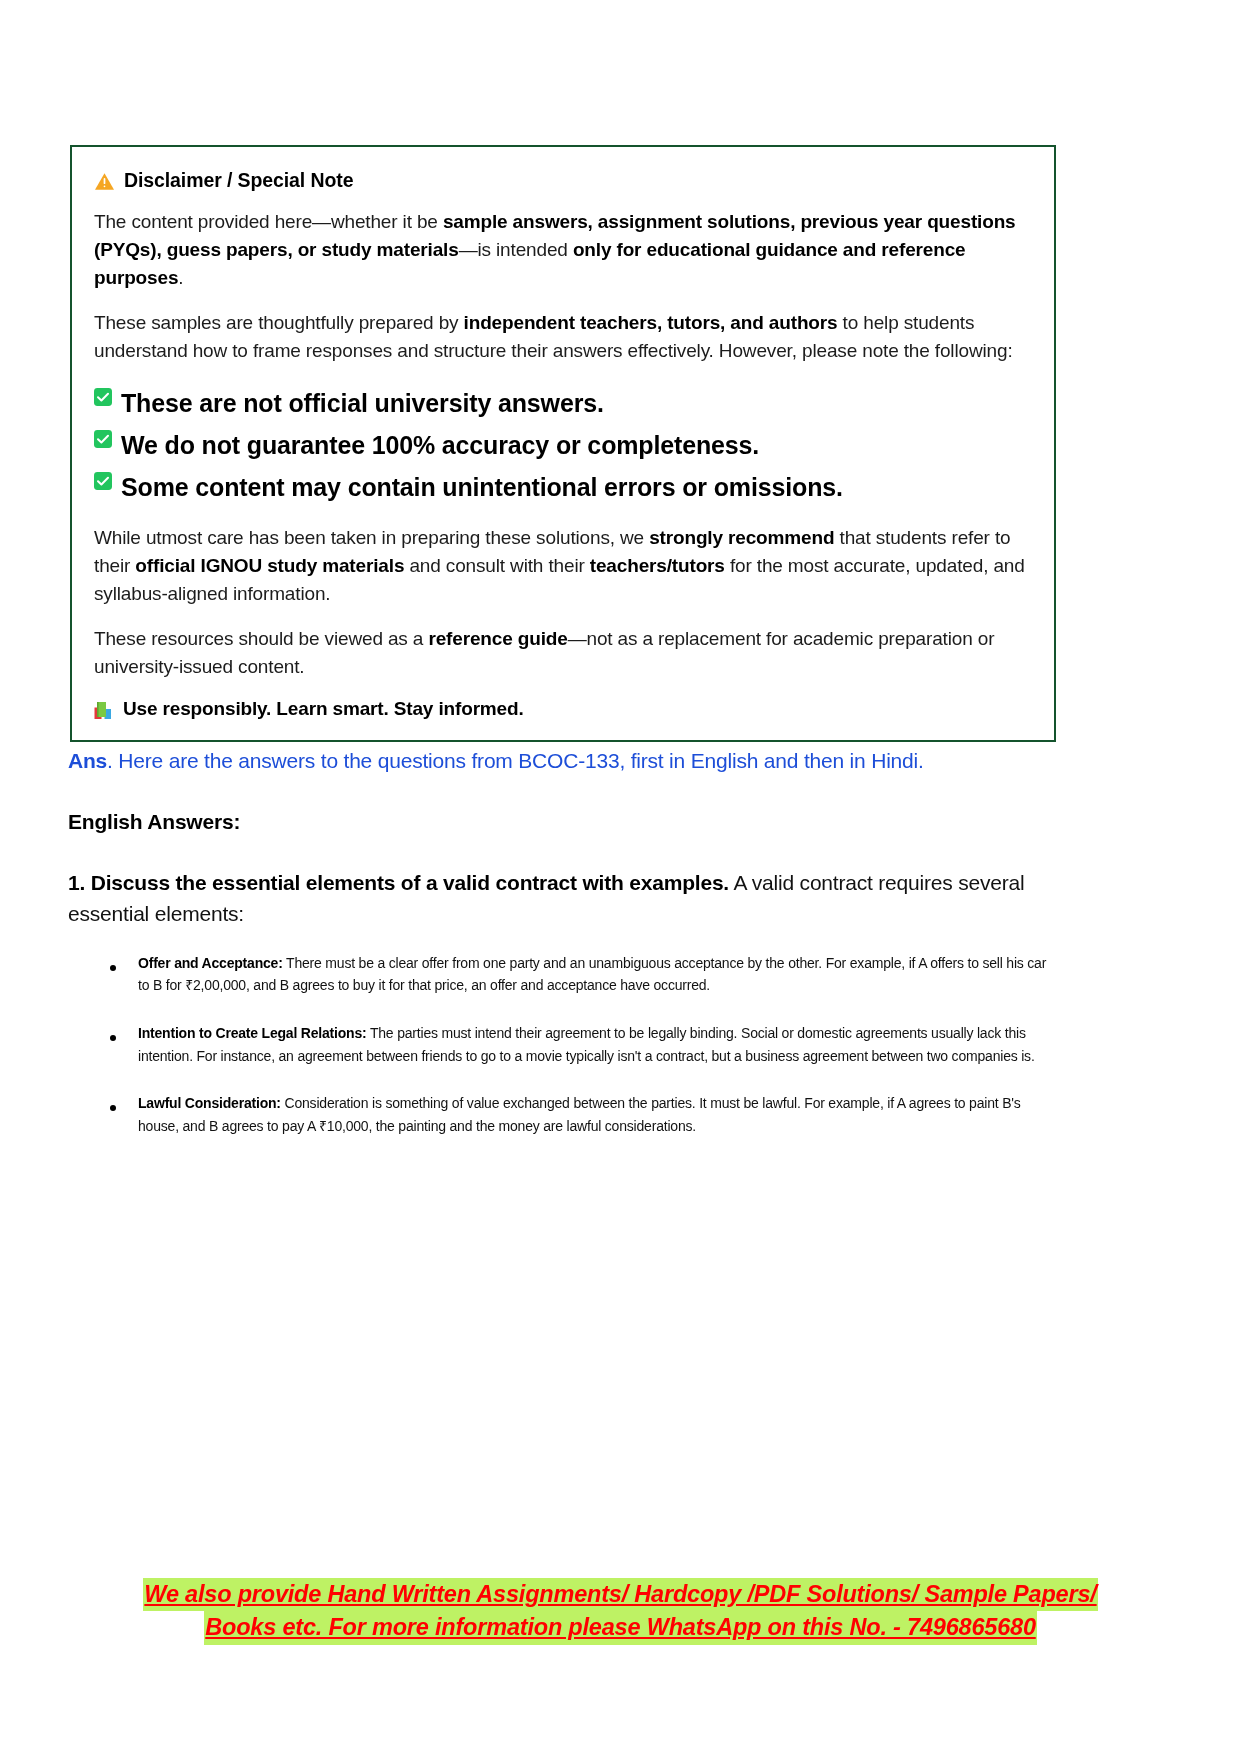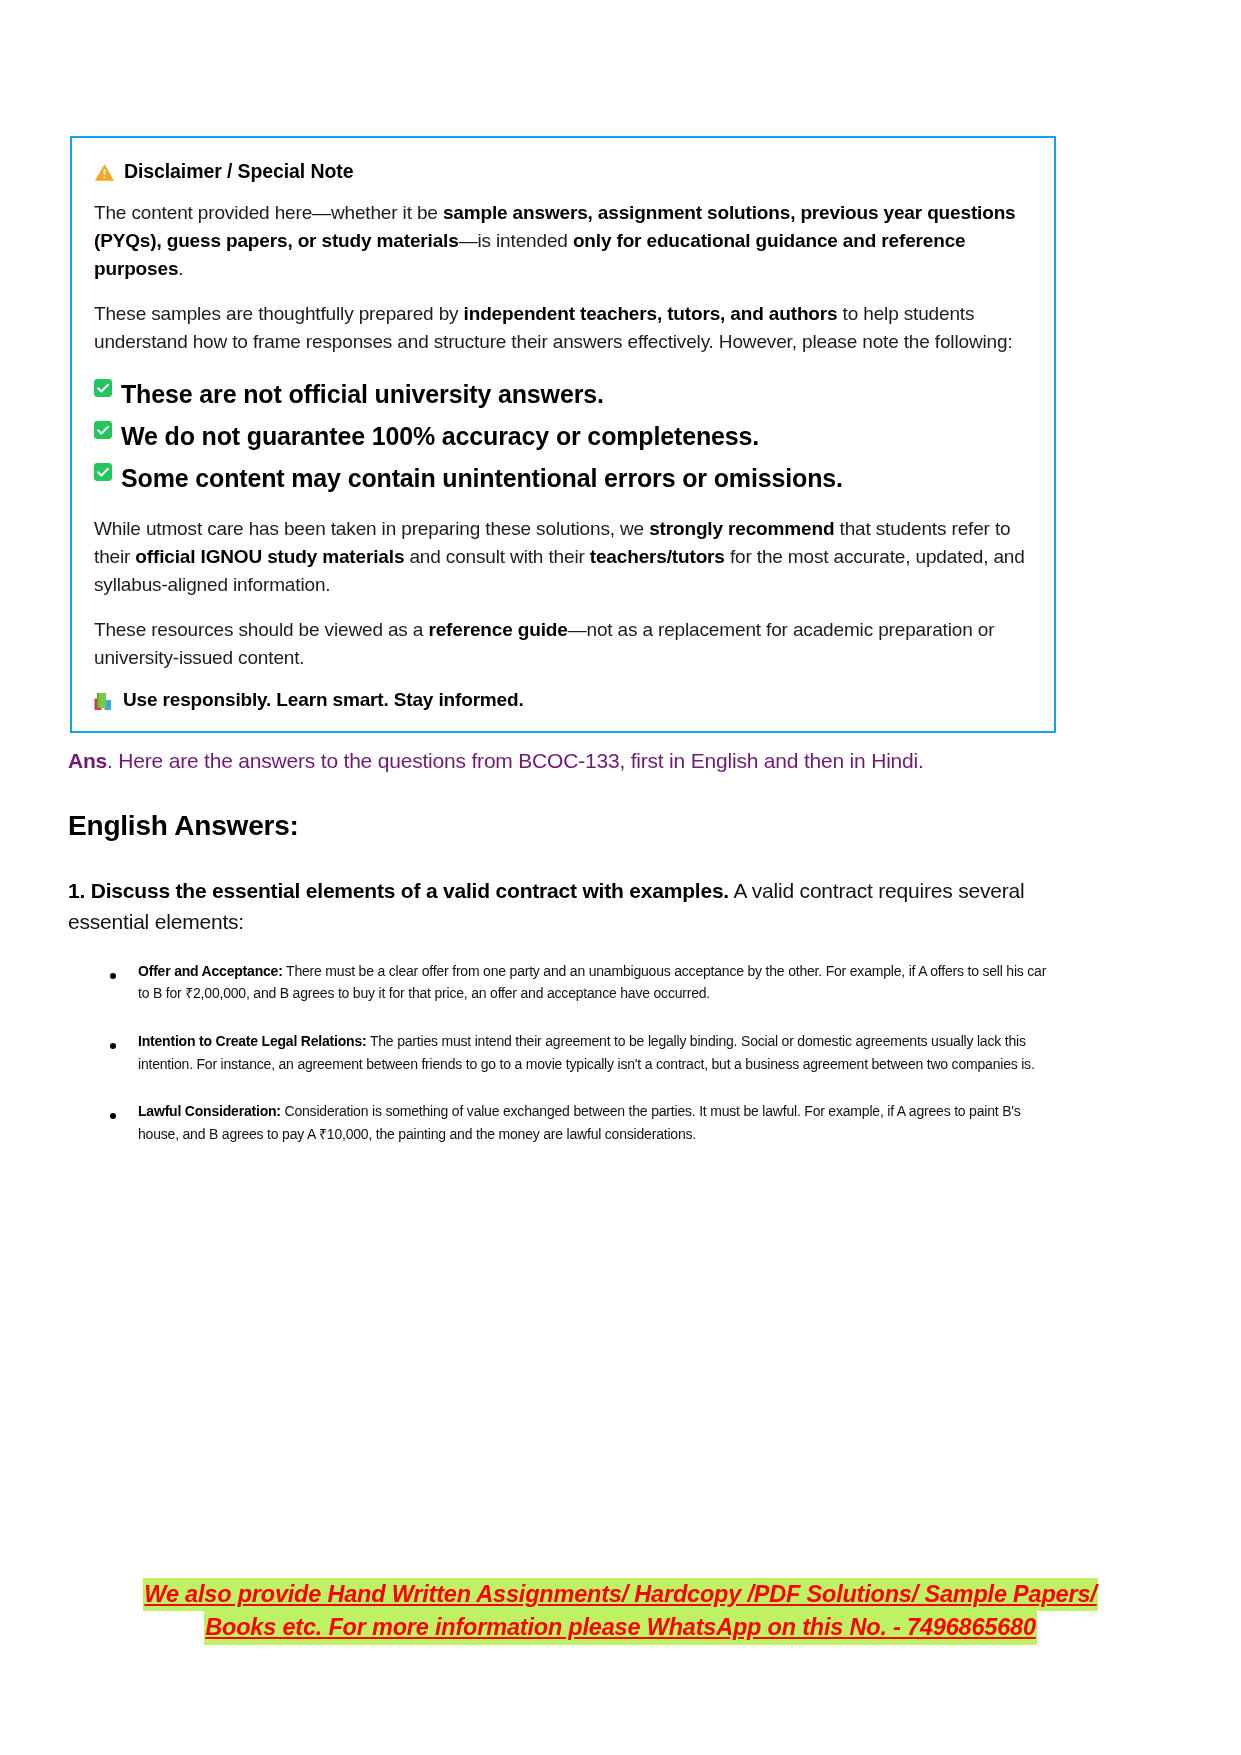--- a/index.html
+++ b/index.html
@@ -20,23 +20,23 @@
   .page {
     position: absolute;
     inset: 0;
     background: #ffffff;
   }
 
   
   .disclaimer-box {
     position: absolute;
     left: 70px;
-    top: 136px;
+    top: 145px;
     width: 986px;
-    border: 2px solid #0ea5e9;
+    border: 2px solid #14532d;
     box-sizing: border-box;
     padding: 18px 22px 20px 22px;
     background: #ffffff;
   }
 
   .disc-head {
     display: flex;
     align-items: center;
     gap: 9px;
     margin: 4px 0 16px 0;
@@ -111,26 +111,26 @@
     left: 68px;
     top: 745px;
     width: 990px;
   }
 
   .ans-lead {
     font-size: 21px;
     line-height: 1.5;
     margin: 0 0 33px 0;
     letter-spacing: -0.2px;
-    color: #701a75;
+    color: #1d4ed8;
   }
   .ans-lead b { font-weight: bold; }
 
   .section-title {
-    font-size: 28px;
+    font-size: 21px;
     font-weight: bold;
     margin: 0 0 33px 0;
     letter-spacing: -0.2px;
     color: #000;
   }
 
   .q-para {
     font-size: 21px;
     line-height: 1.5;
     margin: 0 0 22px 0;

